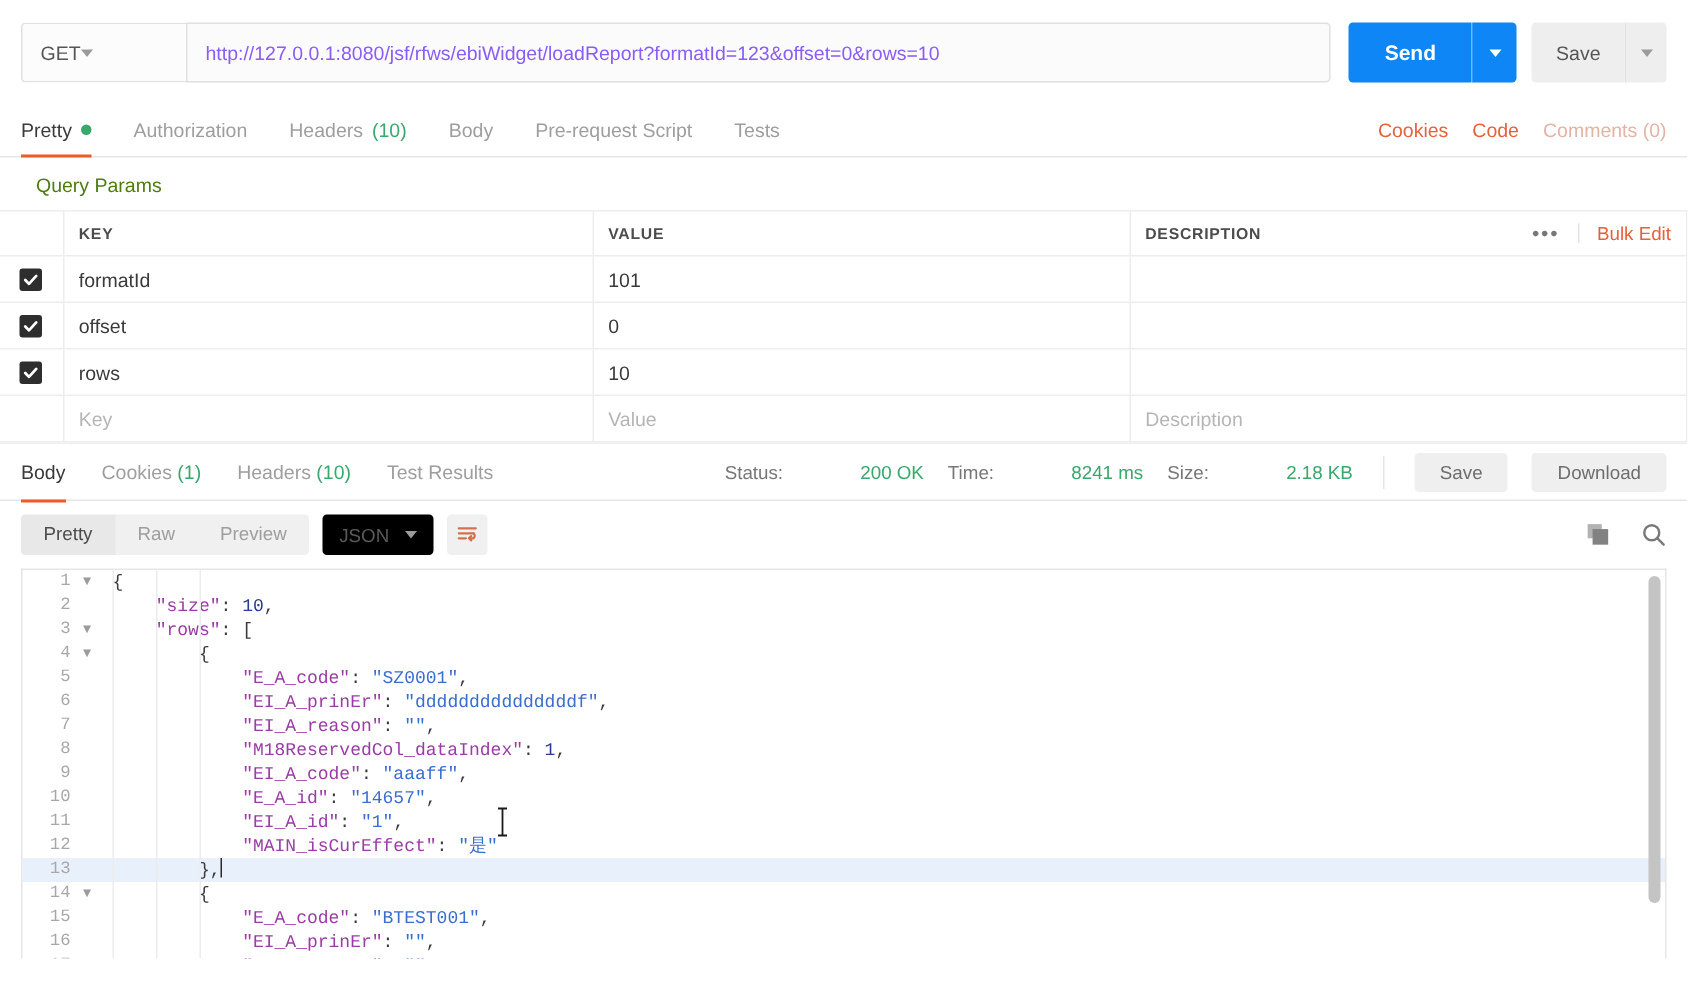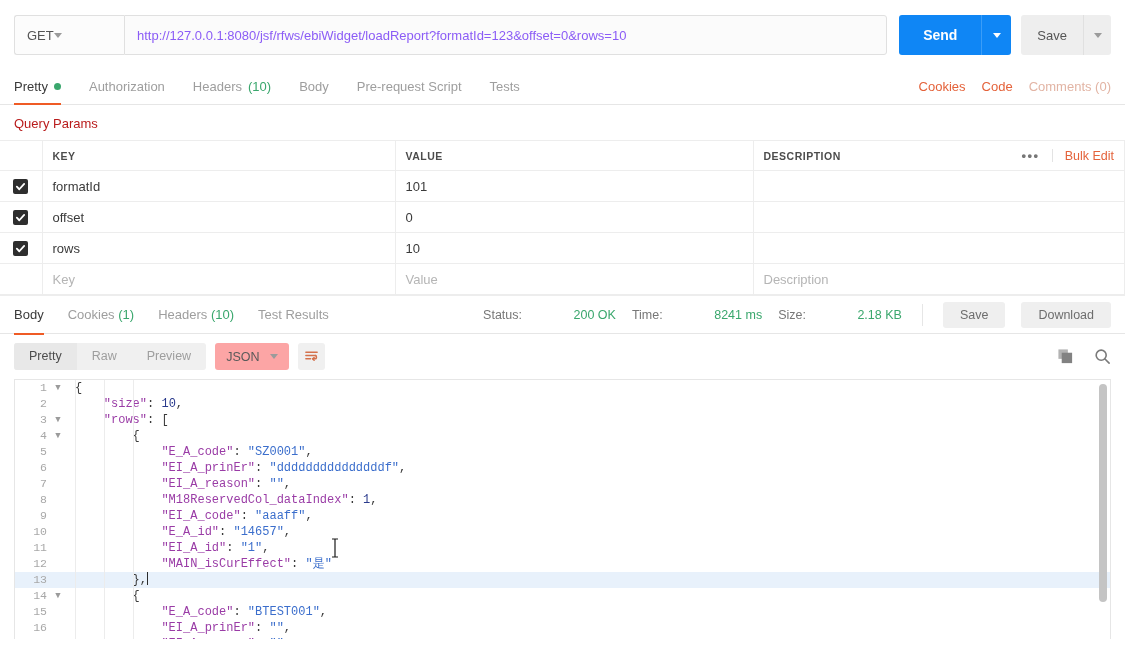--- a/index.html
+++ b/index.html
@@ -120,22 +120,22 @@
   .req-tabs-right {
     margin-left: auto;
     display: flex; align-items: center; gap: 16px;
     padding-bottom: 10px;
   }
   .link-orange { color: #e4623a; cursor: pointer; font-size: 13px; }
   .link-muted { color: #e2b4a4; cursor: pointer; font-size: 13px; }
 
   
   .qp-title {
-    padding: 11px 14px 9px 14px;
-    font-size: 13px; color: #b91c1c;
+    padding: 11px 14px 9px 24px;
+    font-size: 13px; color: #4d7c0f;
   }
   .params-table { width: 100%; border-collapse: collapse; table-layout: fixed; }
   .params-table th, .params-table td {
     border: 1px solid #ededed;
     border-left: none;
     height: 31px;
     font-weight: normal;
     text-align: left;
     font-size: 13px;
     padding: 0 10px;
@@ -222,21 +222,21 @@
     display: flex; background: #f0f0f0; border-radius: 3px;
     height: 27px; align-items: flex-end; overflow: hidden;
   }
   .seg-item {
     padding: 0 15px; height: 27px; line-height: 27px;
     font-size: 12.5px; color: #9e9e9e; cursor: pointer;
   }
   .seg-item.active { color: #4c4c4c; background: #e8e8e8; }
   .fmt-select {
     display: flex; align-items: center; gap: 11px;
-    background: #fca5a5; border-radius: 3px;
+    background: #000000; border-radius: 3px;
     height: 27px; padding: 0 11px;
     font-size: 12.5px; color: #5a5a5a; cursor: pointer;
   }
   .wrap-btn {
     width: 27px; height: 27px;
     background: #f0f0f0; border-radius: 3px;
     display: flex; align-items: center; justify-content: center;
     cursor: pointer;
   }
   .tb-right { margin-left: auto; display: flex; align-items: center; gap: 20px; }

